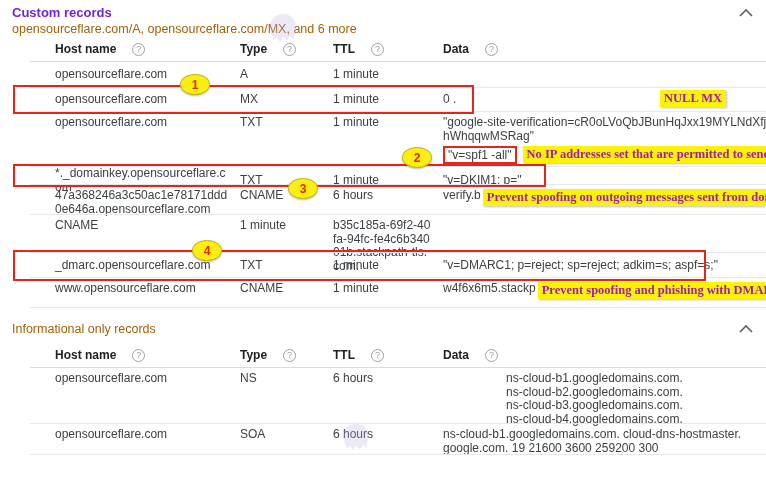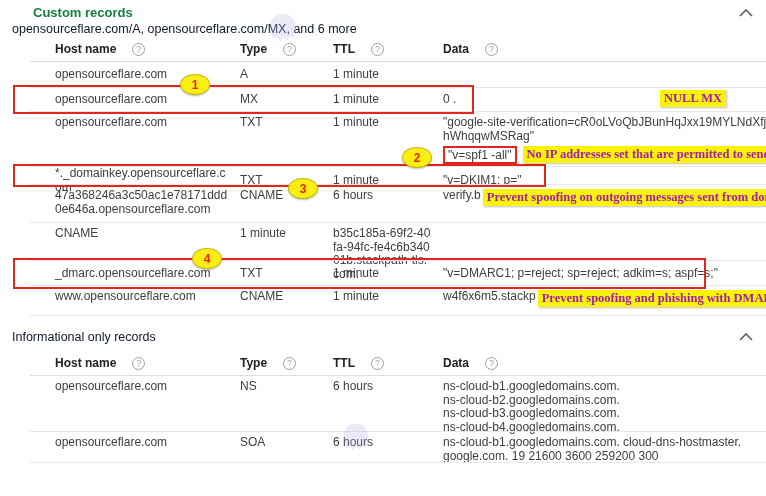--- a/index.html
+++ b/index.html
@@ -2,46 +2,46 @@
 <html><head>
 <meta charset="utf-8">
 <style>
   * { margin:0; padding:0; box-sizing:border-box; }
   html,body { background:#ffffff; }
   body { font-family:"Liberation Sans", sans-serif; color:#3c4043; }
   .page { position:relative; width:766px; height:496px; background:#fff; overflow:hidden; }
 
   
   .sec-head { padding:5px 12px 0 12px; position:relative; }
-  .sec-title { font-size:13px; font-weight:bold; color:#15803d; line-height:16px;margin-left:21px; }
-  .sec-sub { font-size:12.5px; color:#0f172a; line-height:16px; }
+  .sec-title { font-size:13px; font-weight:bold; color:#6d28d9; line-height:16px; }
+  .sec-sub { font-size:12.5px; color:#a16207; line-height:16px; }
   .chev { position:absolute; right:12px; top:6px; width:16px; height:14px; cursor:pointer; }
 
   .link-row { height:22px; margin-top:4px; text-align:right; padding-right:16px; }
   .mng-link { font-size:12.5px; color:#1a73e8; font-weight:500; text-decoration:none; cursor:pointer; }
 
   
   .grid-row { display:grid; grid-template-columns:185px 93px 110px auto; padding-left:55px; padding-right:10px; position:relative; }
   .thead { height:24px; align-items:center; }
   .thead .hcell { font-size:12px; font-weight:bold; color:#202124; display:flex; align-items:center; gap:16px; }
   .help { width:13px; height:13px; border:1px solid #9aa0a6; border-radius:50%; color:#9aa0a6; font-size:9px; line-height:11px; text-align:center; font-weight:normal; display:inline-block; cursor:pointer; }
   .hline { height:1px; background:#dadce0; margin-left:30px; }
 
   .trow { font-size:12px; color:#3c4043; }
   .trow::after { content:""; position:absolute; left:30px; right:0; bottom:0; height:1px; background:#e8e8e8; }
   .cell { padding-right:10px; line-height:13.5px; }
   .host, .data { word-break:break-all; }
   .vcenter { align-items:center; }
   .vtop { align-items:start; padding-top:4px; }
   .vtop .cell { padding-top:0; }
   .rowA { height:26px; } .rowMX { height:24px; } .rowTXT { height:55px; }
-  .rowDKIM { height:18px; } .rowCN1 { height:38px; } .rowACME { height:38px; }
+  .rowDKIM { height:18px; } .rowCN1 { height:30px; } .rowACME { height:38px; }
   .rowDMARC { height:25px; } .rowWWW { height:30px; }
   .rowNS { height:56px; } .rowSOA { height:31px; }
-  .pre { white-space:pre-line; }
+  .pre { white-space:pre-line;text-align:center; }
 
   
   .redbox { position:absolute; border:2px solid #e0261d; z-index:3; pointer-events:none; }
   .num-circle { position:absolute; width:30px; height:21px; border-radius:50%; background:#fcee13;
     border:1px solid #c9bb12; color:#e02815; font-weight:bold; font-size:12px; text-align:center;
     line-height:20px; z-index:6; box-shadow:0 1px 2px rgba(0,0,0,.25); }
   .ylabel { background:#fbf303; color:#a21caf; font-family:"Liberation Serif", serif; font-weight:bold;
     font-size:12.5px; padding:0 4px; line-height:17px; white-space:nowrap; z-index:4;
     box-shadow:1px 1px 2px rgba(0,0,0,.25); display:inline-block; }
   .redbox-inline { border:2px solid #e0261d; padding:0 3px; display:inline-block; line-height:14px; }

